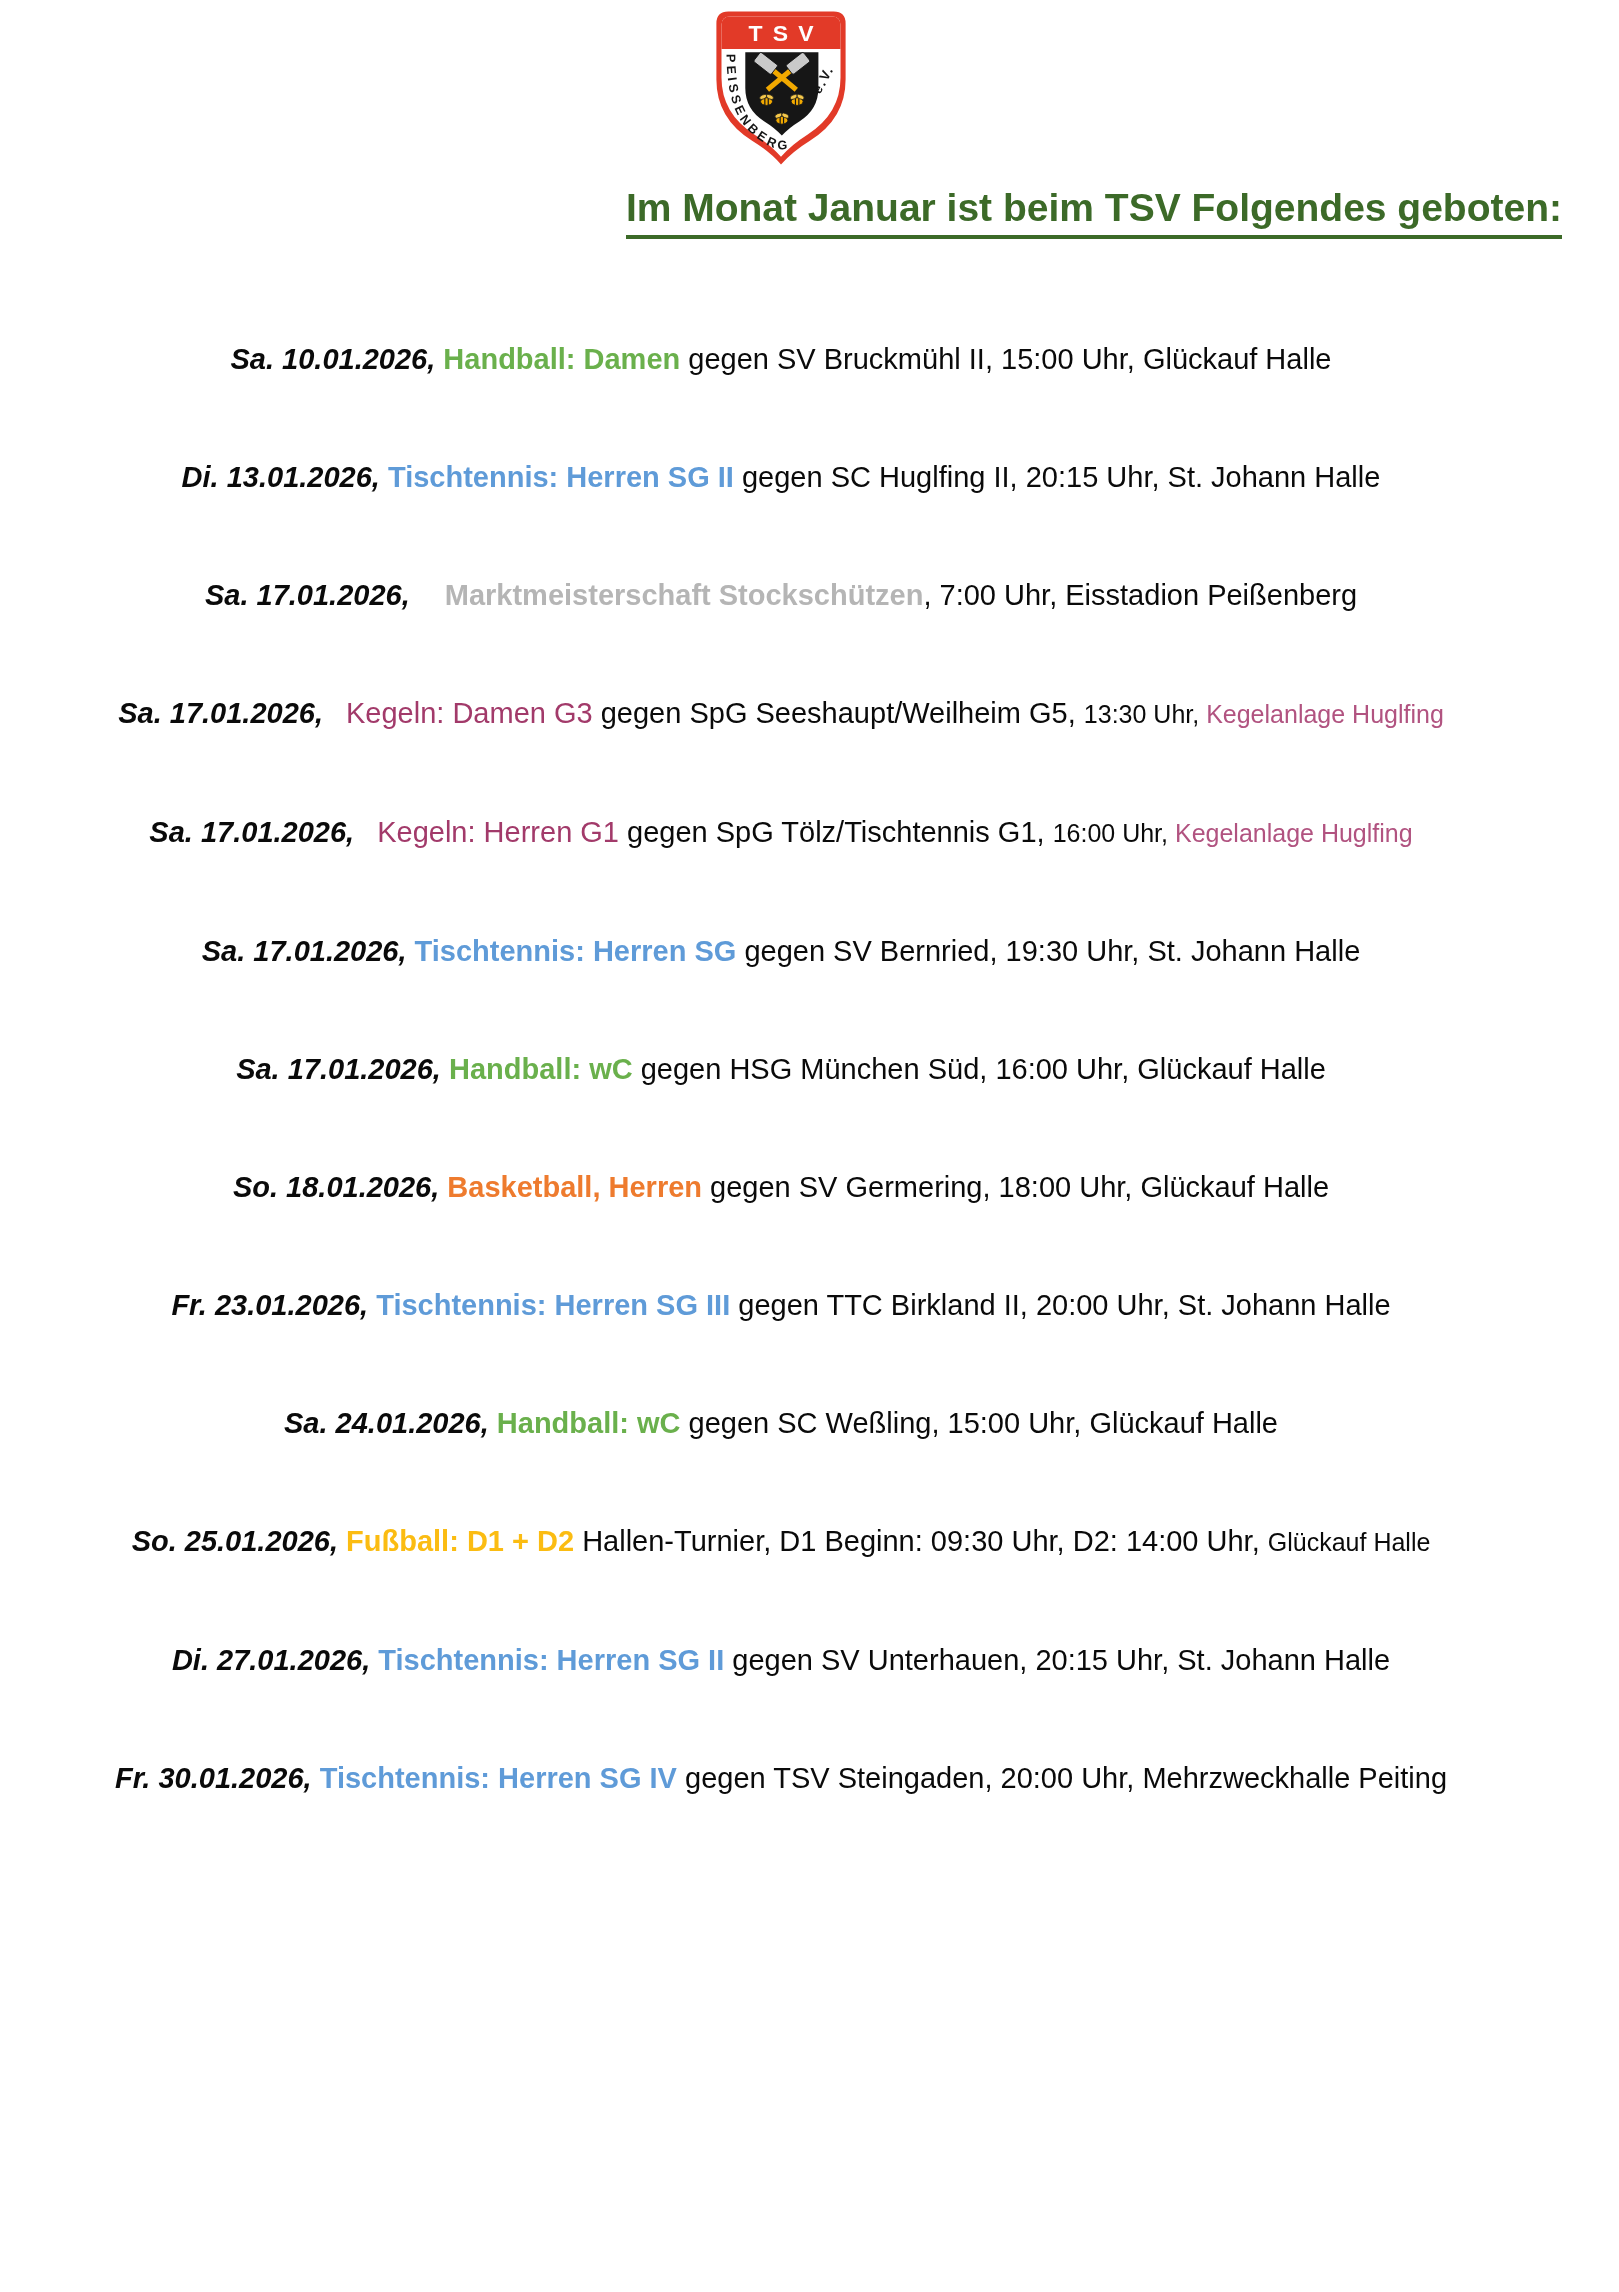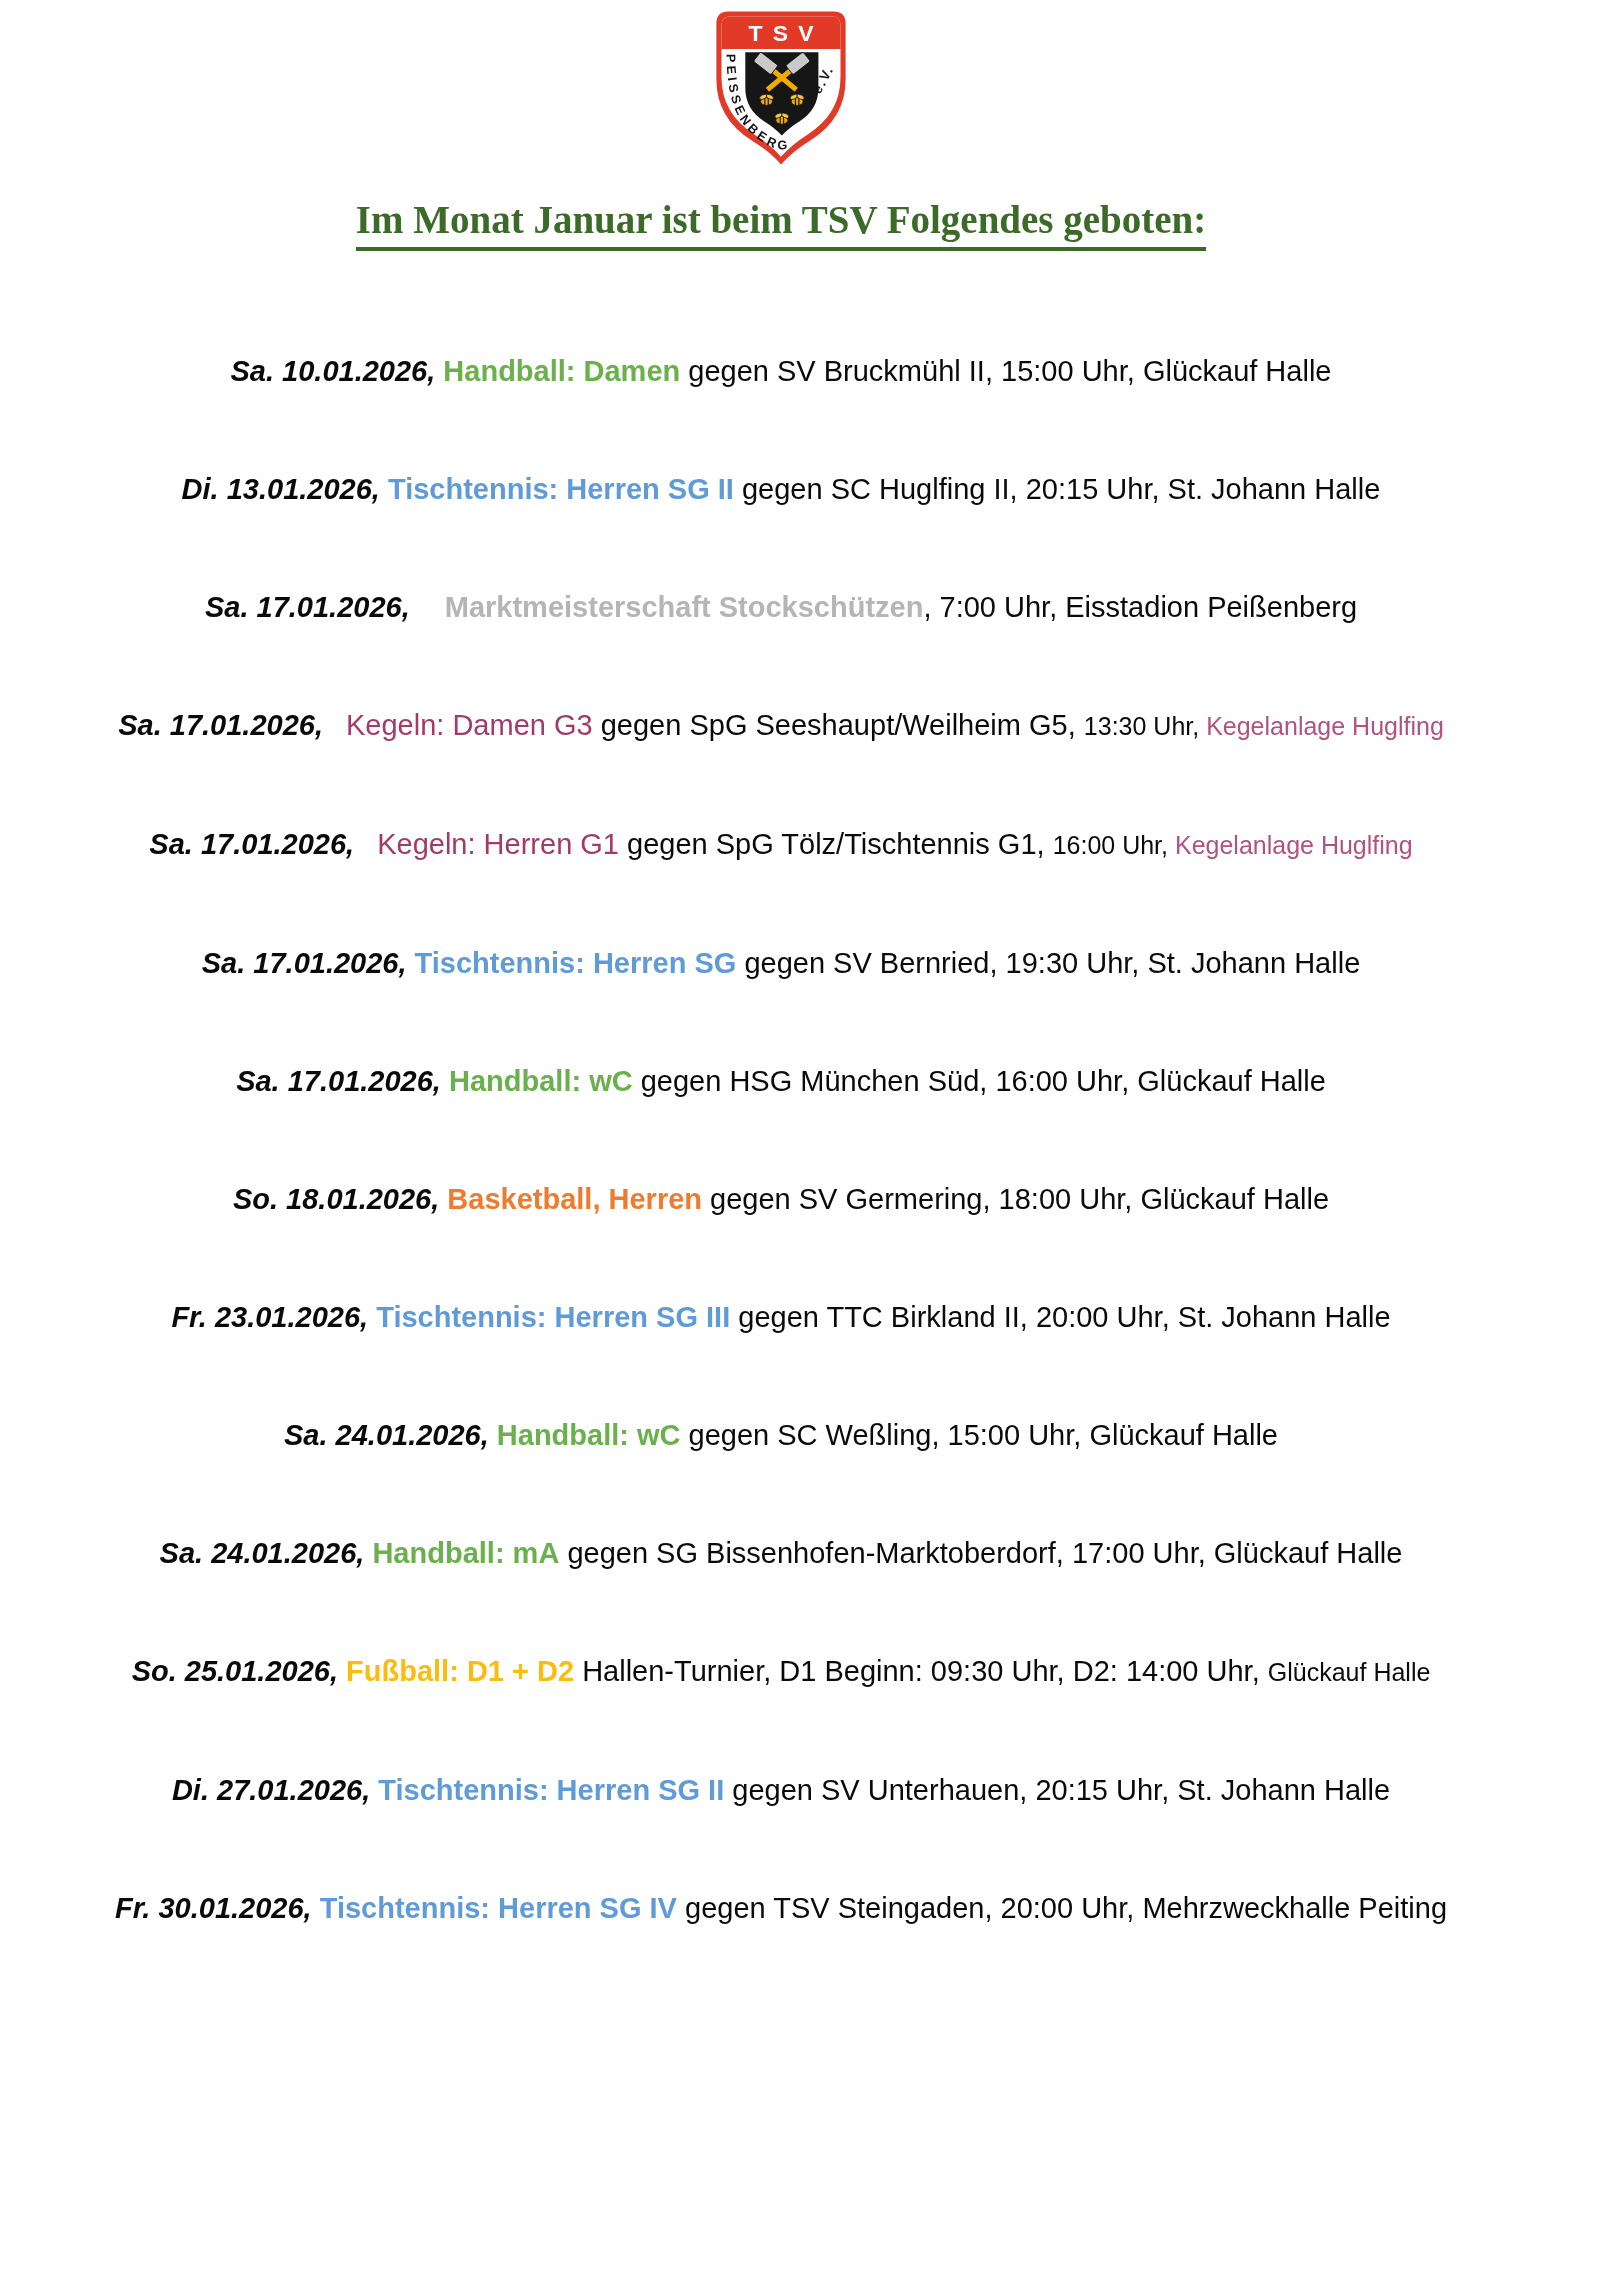--- a/index.html
+++ b/index.html
@@ -45,23 +45,22 @@
   .lg-ev {
     fill: #161616;
     font-family: "Liberation Sans", sans-serif;
     font-weight: bold;
     font-size: 16px;
     letter-spacing: 2px;
   }
   
   .title-row {
     width: 100%;
-    text-align: center;
-    margin-top: 27px;
-    font-family: Liberation Serif, serif;
+    text-align: right;
+    margin-top: 16px;
   }
   .doc-title {
     display: inline-block;
     font-size: 39px;
     font-weight: bold;
     color: var(--c-title, #3C6A28);
     border-bottom: 4.5px solid var(--c-title, #3C6A28);
     padding-bottom: 4.5px;
   }
   
@@ -148,20 +147,19 @@
       <div class="event-line"><span class="seg st-date">Sa. 10.01.2026, </span><span class="seg st-handball">Handball: Damen</span><span class="seg st-plain"> gegen SV Bruckmühl II, 15:00 Uhr, Glückauf Halle</span></div>
       <div class="event-line"><span class="seg st-date">Di. 13.01.2026, </span><span class="seg st-tischtennis">Tischtennis: Herren SG II</span><span class="seg st-plain"> gegen SC Huglfing II, 20:15 Uhr, St. Johann Halle</span></div>
       <div class="event-line"><span class="seg st-date">Sa. 17.01.2026, </span><span class="seg st-stockschuetzen">Marktmeisterschaft Stockschützen</span><span class="seg st-plain">, 7:00 Uhr, Eisstadion Peißenberg</span></div>
       <div class="event-line"><span class="seg st-date">Sa. 17.01.2026, </span><span class="seg st-kegeln">Kegeln: Damen G3</span><span class="seg st-plain"> gegen SpG Seeshaupt/Weilheim G5, </span><span class="seg st-plain-sm">13:30 Uhr, </span><span class="seg st-kegeln-sm">Kegelanlage Huglfing</span></div>
       <div class="event-line"><span class="seg st-date">Sa. 17.01.2026, </span><span class="seg st-kegeln">Kegeln: Herren G1</span><span class="seg st-plain"> gegen SpG Tölz/Tischtennis G1, </span><span class="seg st-plain-sm">16:00 Uhr, </span><span class="seg st-kegeln-sm">Kegelanlage Huglfing</span></div>
       <div class="event-line"><span class="seg st-date">Sa. 17.01.2026, </span><span class="seg st-tischtennis">Tischtennis: Herren SG</span><span class="seg st-plain"> gegen SV Bernried, 19:30 Uhr, St. Johann Halle</span></div>
       <div class="event-line"><span class="seg st-date">Sa. 17.01.2026, </span><span class="seg st-handball">Handball: wC</span><span class="seg st-plain"> gegen HSG München Süd, 16:00 Uhr, Glückauf Halle</span></div>
       <div class="event-line"><span class="seg st-date">So. 18.01.2026, </span><span class="seg st-basketball">Basketball, Herren</span><span class="seg st-plain"> gegen SV Germering, 18:00 Uhr, Glückauf Halle</span></div>
       <div class="event-line"><span class="seg st-date">Fr. 23.01.2026, </span><span class="seg st-tischtennis">Tischtennis: Herren SG III</span><span class="seg st-plain"> gegen TTC Birkland II, 20:00 Uhr, St. Johann Halle</span></div>
       <div class="event-line"><span class="seg st-date">Sa. 24.01.2026, </span><span class="seg st-handball">Handball: wC</span><span class="seg st-plain"> gegen SC Weßling, 15:00 Uhr, Glückauf Halle</span></div>
-      <div class="event-line"><span class="seg st-date">Sa. 24.01.2026, </span><span class="seg st-handball">Handball: mA</span><span class="seg st-plain"> gegen SG Bissenhofen-Marktoberdorf, 17:00 Uhr, Glückauf Halle</span></div>
       <div class="event-line"><span class="seg st-date">So. 25.01.2026, </span><span class="seg st-fussball">Fußball: D1 + D2</span><span class="seg st-plain"> Hallen-Turnier, D1 Beginn: 09:30 Uhr, D2: 14:00 Uhr, </span><span class="seg st-plain-sm">Glückauf Halle</span></div>
       <div class="event-line"><span class="seg st-date">Di. 27.01.2026, </span><span class="seg st-tischtennis">Tischtennis: Herren SG II</span><span class="seg st-plain"> gegen SV Unterhauen, 20:15 Uhr, St. Johann Halle</span></div>
       <div class="event-line event-line--sm"><span class="seg st-date">Fr. 30.01.2026, </span><span class="seg st-tischtennis">Tischtennis: Herren SG IV</span><span class="seg st-plain"> gegen TSV Steingaden, 20:00 Uhr, Mehrzweckhalle Peiting</span></div>
     </div>
 
 </div>
 
 
 </body></html>

